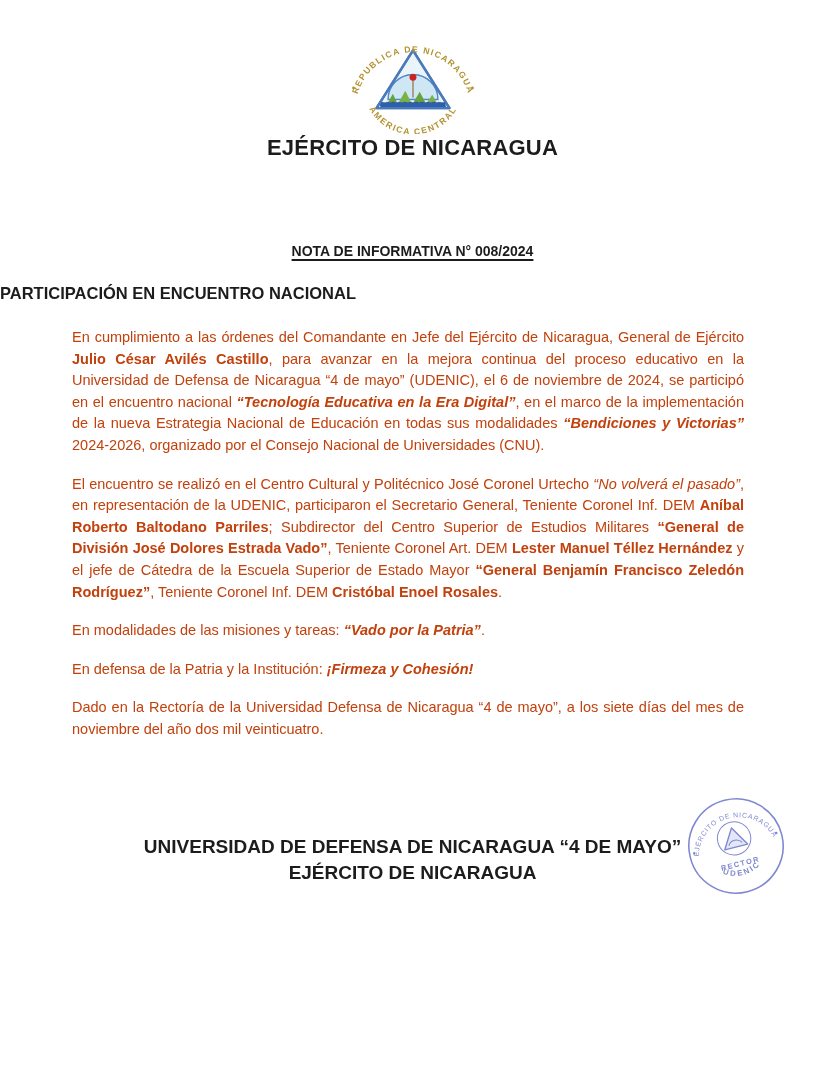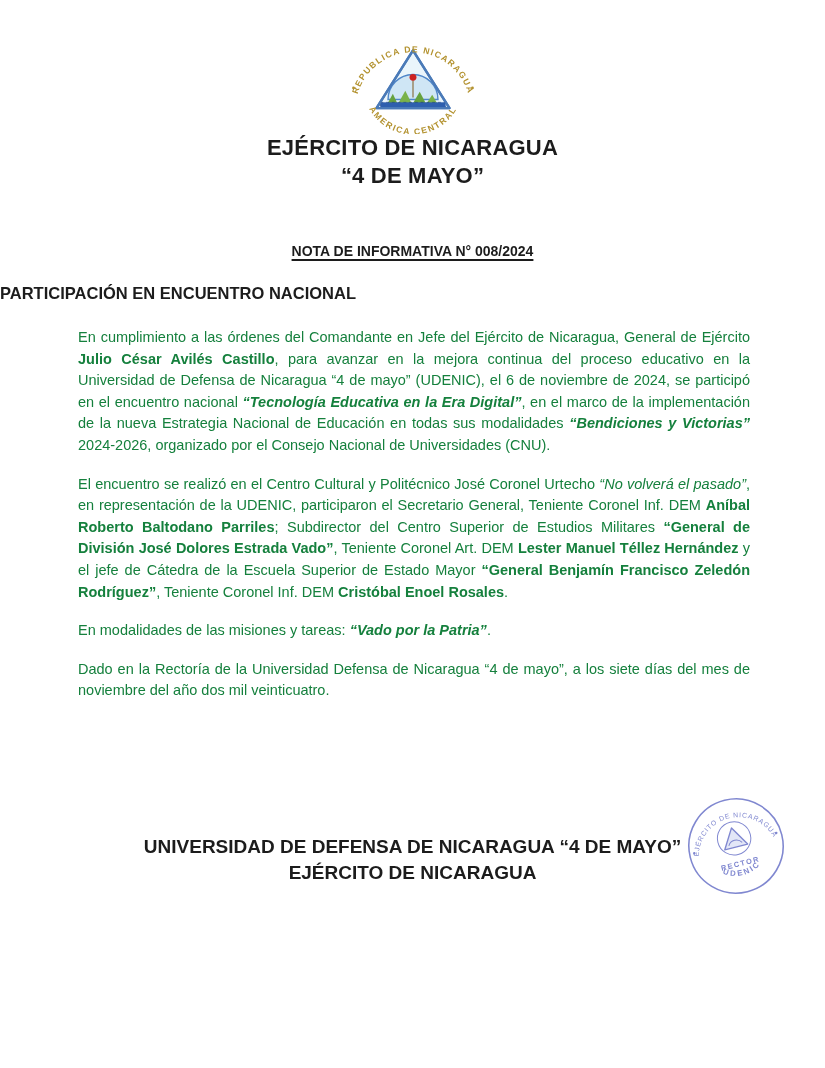--- a/index.html
+++ b/index.html
@@ -19,22 +19,22 @@
   
   .header{position:absolute;top:134px;left:0;right:0;text-align:center;
     font-weight:bold;font-size:22px;line-height:28px;color:#1c1c1c;letter-spacing:.2px;}
   
   .note-title{position:absolute;top:243px;left:0;right:0;text-align:center;
     font-weight:bold;font-size:14px;color:#1c1c1c;}
   .note-title span{text-decoration:underline;text-underline-offset:3px;text-decoration-thickness:1.5px;}
   .note-subtitle{position:absolute;top:284px;left:0;right:0;text-align:left;
     font-weight:bold;font-size:16.5px;color:#1c1c1c;}
   
-  .body-text{position:absolute;top:327px;left:78px;width:672px;
-    font-size:14.5px;line-height:21.6px;text-align:justify;color:#15803d;}
+  .body-text{position:absolute;top:327px;left:72px;width:672px;
+    font-size:14.5px;line-height:21.6px;text-align:justify;color:#c2410c;}
   .body-text p{margin:0 0 17px 0;}
   .seg-normal{font-weight:normal;font-style:normal;}
   .seg-bold{font-weight:bold;}
   .seg-italic{font-style:italic;}
   .seg-bolditalic{font-weight:bold;font-style:italic;}
   
   .footer{position:absolute;top:806px;left:0;right:0;text-align:center;
     font-weight:bold;font-size:19px;line-height:26px;color:#1c1c1c;margin-top:28px;}
   
   .stamp{position:absolute;top:792px;left:682px;width:108px;height:108px;opacity:.85;}
@@ -71,33 +71,33 @@
       <text class="arc-text" font-size="9" letter-spacing="1.6">
         <textPath href="#arcBottom" startOffset="50%" text-anchor="middle">AMERICA CENTRAL</textPath>
       </text>
       <circle cx="13" cy="52" r="1.4" fill="#b3922f"></circle>
       <circle cx="137" cy="52" r="1.4" fill="#b3922f"></circle>
     </svg>
   </div>
 
   <div class="header">
     <div>EJÉRCITO DE NICARAGUA</div>
-    <div>“4 DE MAYO”</div>
   </div>
 
   <div class="note-title">
     <span>NOTA DE INFORMATIVA N° 008/2024</span>
   </div>
 
   <div class="note-subtitle">PARTICIPACIÓN EN ENCUENTRO NACIONAL</div>
 
   <div class="body-text">
     <p><span class="seg-normal">En cumplimiento a las órdenes del Comandante en Jefe del Ejército de Nicaragua, General de Ejército </span><span class="seg-bold">Julio César Avilés Castillo</span><span class="seg-normal">, para avanzar en la mejora continua del proceso educativo en la Universidad de Defensa de Nicaragua “4 de mayo” (UDENIC), el 6 de noviembre de 2024, se participó en el encuentro nacional </span><span class="seg-bolditalic">“Tecnología Educativa en la Era Digital”</span><span class="seg-normal">, en el marco de la implementación de la nueva Estrategia Nacional de Educación en todas sus modalidades </span><span class="seg-bolditalic">“Bendiciones y Victorias”</span><span class="seg-normal"> 2024-2026, organizado por el Consejo Nacional de Universidades (CNU).</span></p>
     <p><span class="seg-normal">El encuentro se realizó en el Centro Cultural y Politécnico José Coronel Urtecho </span><span class="seg-italic">“No volverá el pasado”</span><span class="seg-normal">, en representación de la UDENIC, participaron el Secretario General, Teniente Coronel Inf. DEM </span><span class="seg-bold">Aníbal Roberto Baltodano Parriles</span><span class="seg-normal">; Subdirector del Centro Superior de Estudios Militares </span><span class="seg-bold">“General de División José Dolores Estrada Vado”</span><span class="seg-normal">, Teniente Coronel Art. DEM </span><span class="seg-bold">Lester Manuel Téllez Hernández</span><span class="seg-normal"> y el jefe de Cátedra de la Escuela Superior de Estado Mayor </span><span class="seg-bold">“General Benjamín Francisco Zeledón Rodríguez”</span><span class="seg-normal">, Teniente Coronel Inf. DEM </span><span class="seg-bold">Cristóbal Enoel Rosales</span><span class="seg-normal">.</span></p>
     <p><span class="seg-normal">En modalidades de las misiones y tareas: </span><span class="seg-bolditalic">“Vado por la Patria”</span><span class="seg-normal">.</span></p>
+    <p><span class="seg-normal">En defensa de la Patria y la Institución: </span><span class="seg-bolditalic">¡Firmeza y Cohesión!</span></p>
     <p><span class="seg-normal">Dado en la Rectoría de la Universidad Defensa de Nicaragua “4 de mayo”, a los siete días del mes de noviembre del año dos mil veinticuatro.</span></p>
   </div>
 
   <div class="footer">
     <div>UNIVERSIDAD DE DEFENSA DE NICARAGUA “4 DE MAYO”</div>
     <div>EJÉRCITO DE NICARAGUA</div>
   </div>
 
   <div class="stamp">
     <svg viewBox="0 0 110 110" aria-hidden="true">

